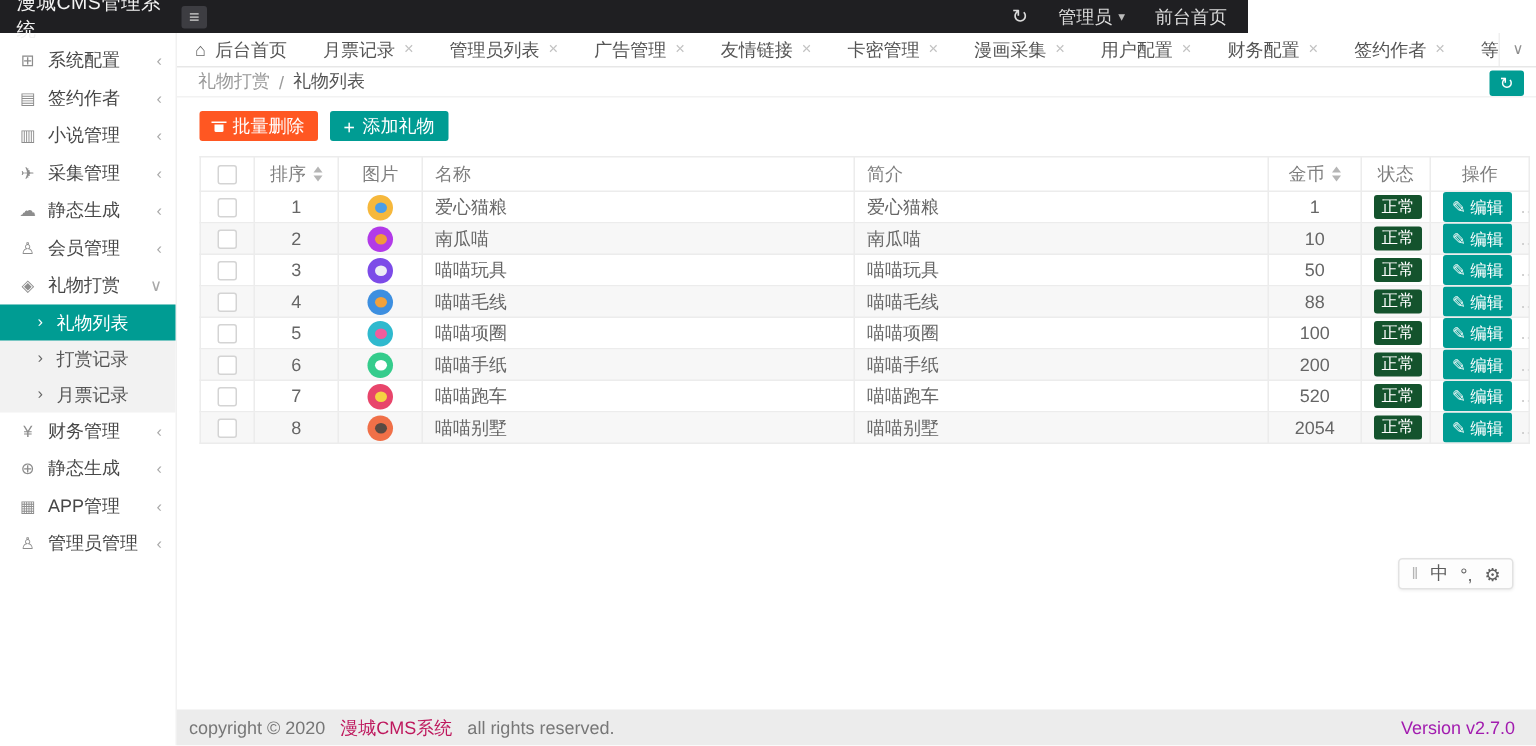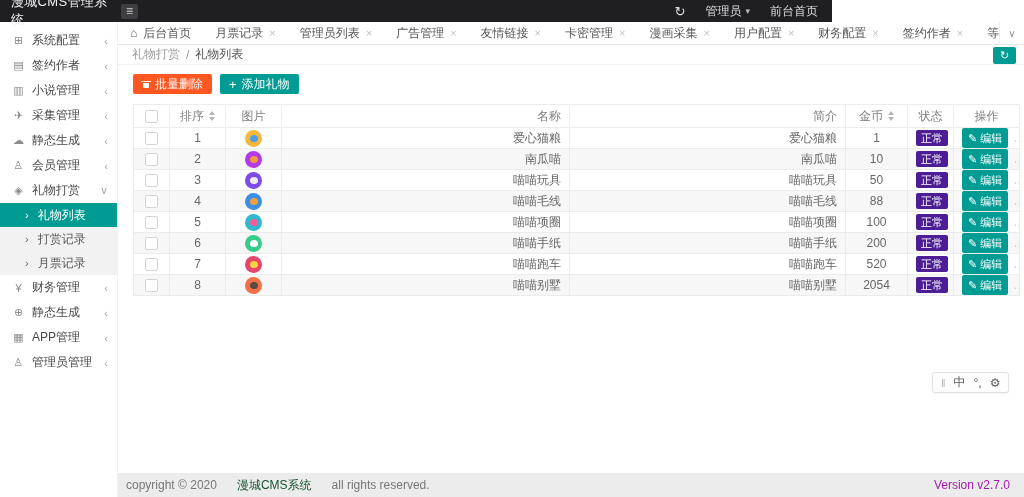--- a/index.html
+++ b/index.html
@@ -52,40 +52,40 @@
   .trash::before { content:""; position:absolute; top:1px; left:-1px; width:10px; height:1.5px; background:#fff; }
   .trash::after { content:""; position:absolute; top:3.5px; left:1px; width:6px; height:5px; background:#fff; border-radius:0 0 1px 1px; }
   .plus { font-size:13px; line-height:1; }
 
   table { width:100%; border-collapse:collapse; table-layout:fixed; }
   th,td { border:1px solid #ececec; font-weight:normal; overflow:hidden; white-space:nowrap; }
   th { height:23px; color:#7f7f7f; padding:0 8px; background:#fff; }
   td { height:20px; color:#666; padding:0 8px; }
   tbody tr:nth-child(even) { background:#f7f7f7; }
   .col-c { text-align:center; }
-  .col-l { text-align:right; }
+  .col-l { text-align:left; }
   .cb { display:inline-block; width:13px; height:13px; background:#fff; border:1px solid #d4d4d4; border-radius:2px; vertical-align:middle; cursor:pointer; }
   .sort { display:inline-flex; flex-direction:column; align-items:center; margin-left:5px; vertical-align:middle; cursor:pointer; }
   .sort i { display:block; width:0; height:0; border:3px solid transparent; }
   .sort .up { border-bottom:4px solid #b5b5b5; border-top:0; margin-bottom:2px; }
   .sort .dn { border-top:4px solid #b5b5b5; border-bottom:0; }
   .gift-ic { width:17px; height:17px; border-radius:50%; display:inline-flex; align-items:center; justify-content:center; vertical-align:middle; }
   .gift-ic i { display:block; width:8px; height:7px; border-radius:50%; }
-  .badge { display:inline-block; background:#4c1d95; color:#fff; font-size:11px; padding:2px 5px; border-radius:2px; line-height:1.1; }
+  .badge { display:inline-block; background:#14532d; color:#fff; font-size:11px; padding:2px 5px; border-radius:2px; line-height:1.1; }
   .edit-btn { display:inline-flex; align-items:center; gap:3px; background:#009C93; color:#fff; border:none; font-size:11px; padding:2.5px 6px; border-radius:2px; cursor:pointer; }
   .more { color:#cccccc; margin-left:5px; letter-spacing:1px; cursor:pointer; }
 
   
   .ime { position:absolute; left:814px; top:350px; height:21px; background:#fdfdfd; border:1px solid #e2e2e2; border-radius:3px; display:flex; align-items:center; gap:8px; padding:0 8px; color:#5d5d5d; box-shadow:0 1px 2px rgba(0,0,0,.06); }
   .ime span { cursor:pointer; }
   .ime .grip { color:#b5b5b5; font-size:11px; }
 
   
   .footerbar { position:absolute; left:0; right:0; bottom:0; height:24px; background:#ececec; display:flex; align-items:center; padding:0 14px 0 8px; color:#777; }
-  .footer-link { color:#14532d; cursor:pointer; margin:0 20px; text-decoration:none; }
+  .footer-link { color:#be185d; cursor:pointer; margin:0 10px; text-decoration:none; }
   .footer-version { margin-left:auto; color:#a21caf; }
 </style>
 </head>
 <body>
 
 <div class="topbar">
   <div class="topbar-title">漫城CMS管理系统</div>
   <div class="hamburger">≡</div>
   <div class="topbar-right">
     <span class="tb-refresh">↻</span>

